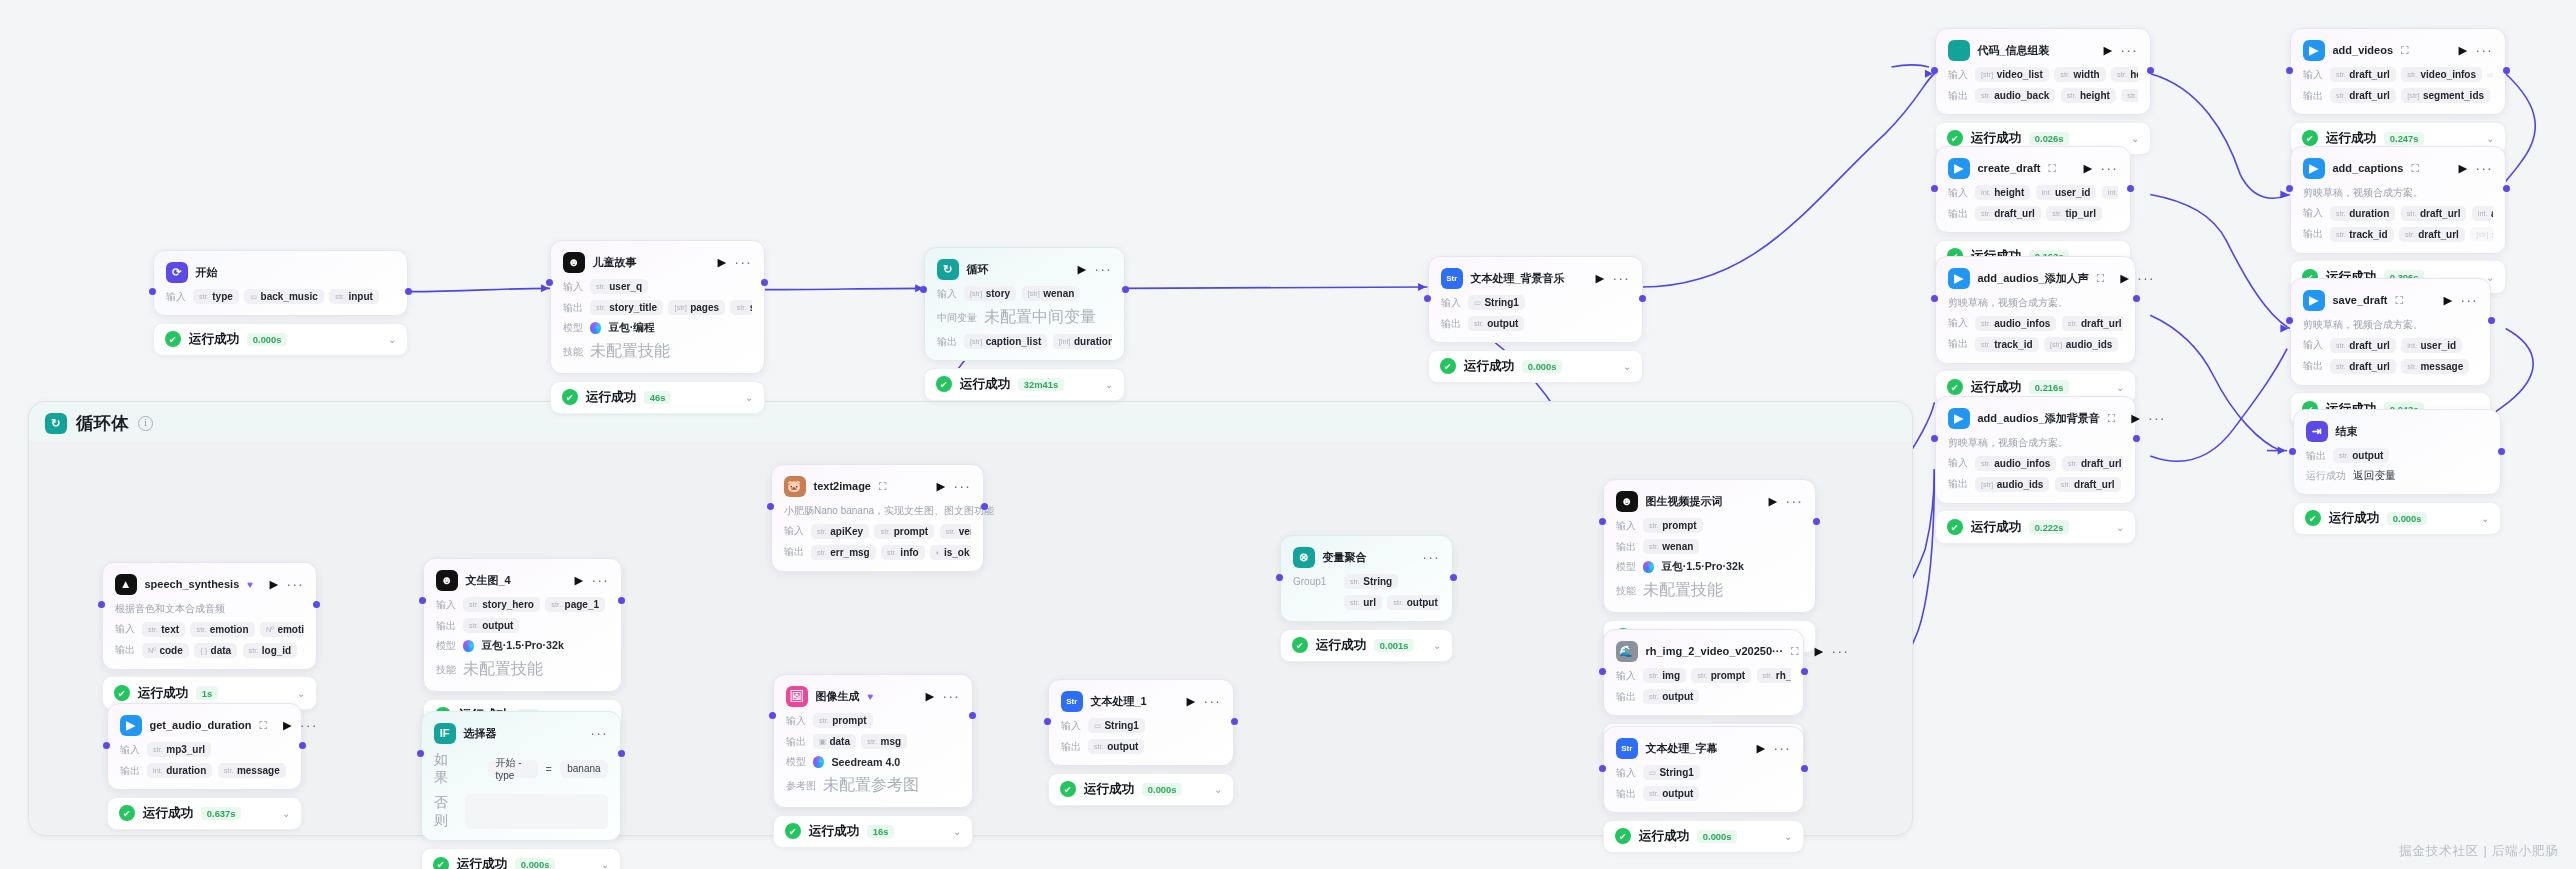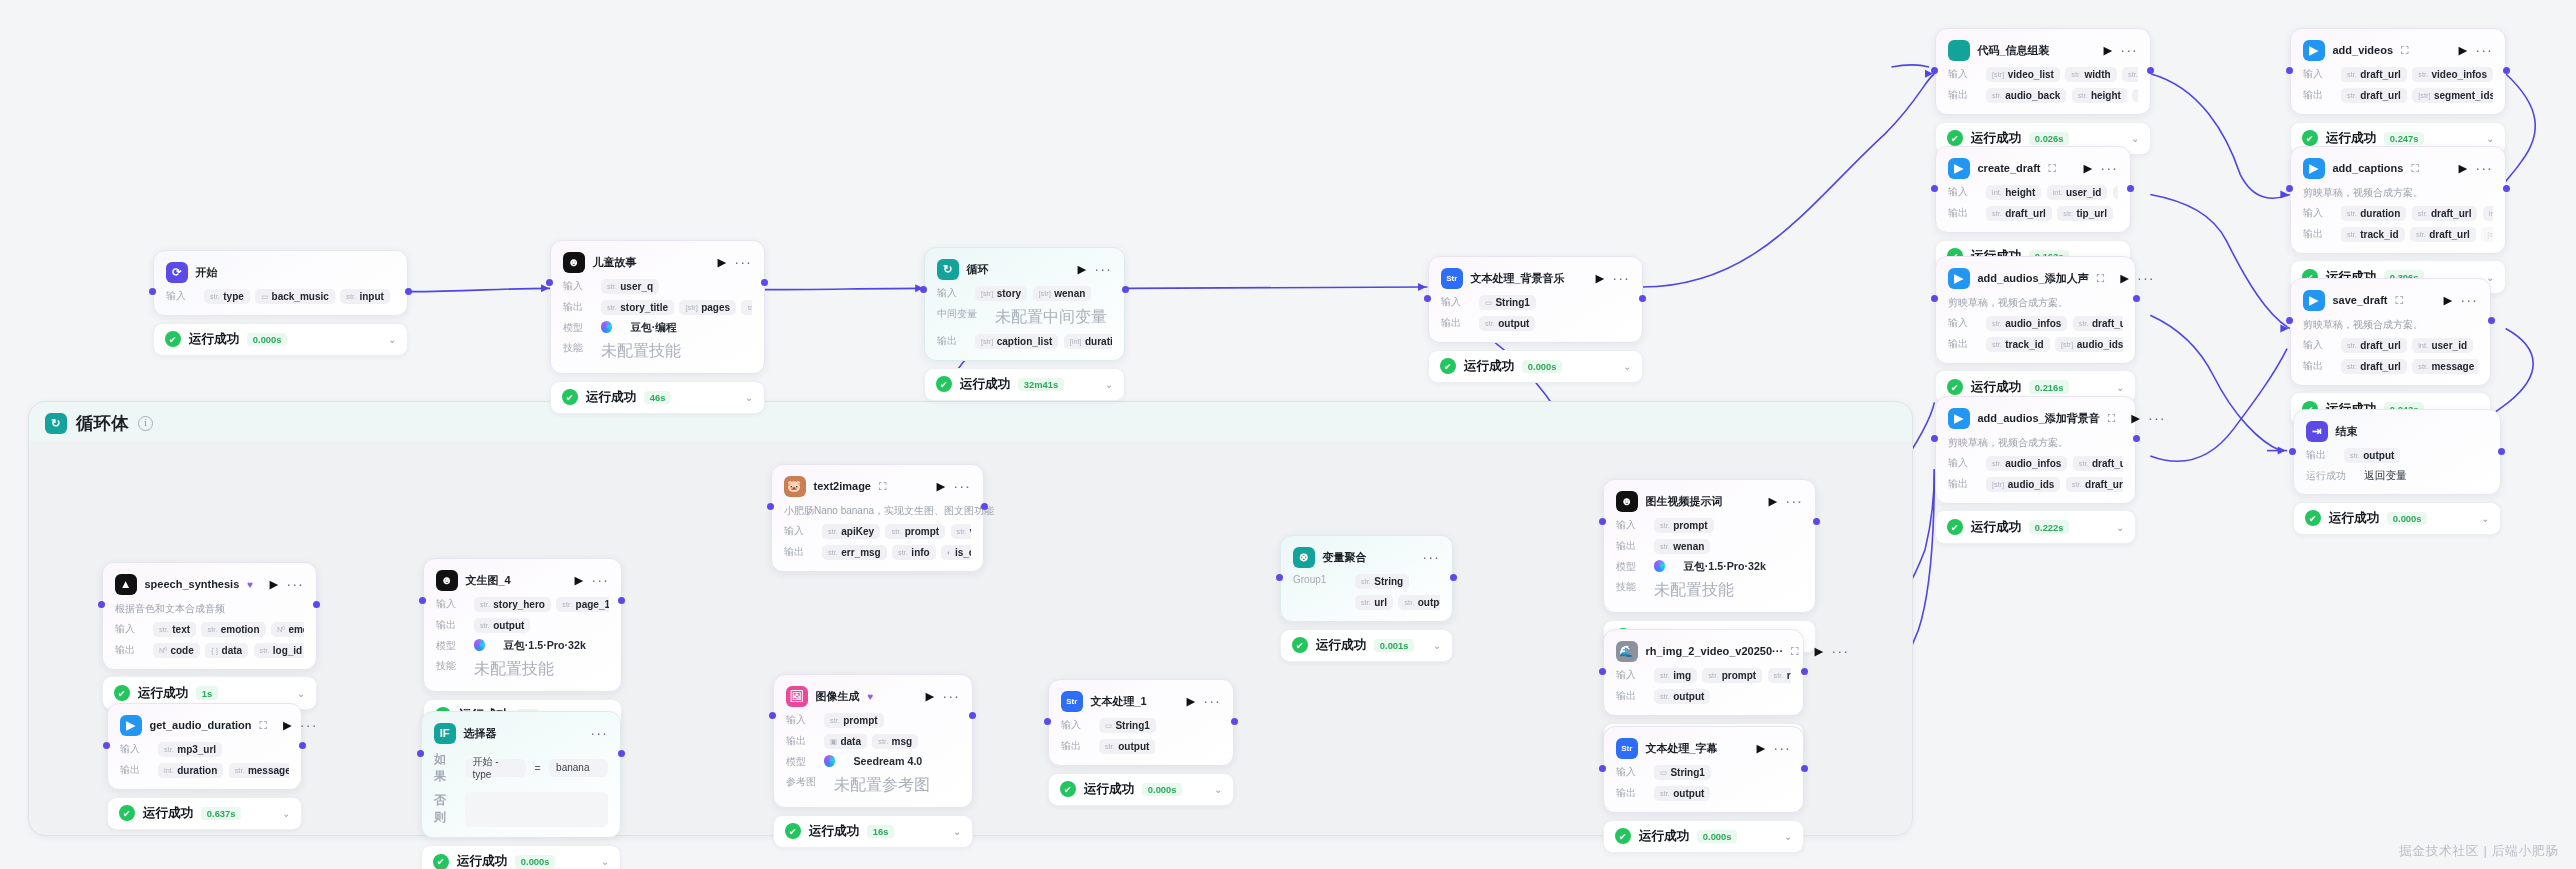--- a/index.html
+++ b/index.html
@@ -42,21 +42,21 @@
     color:#fff;font-size:11.4px;font-weight:700;
   }
   .node-title{ font-size:11px; font-weight:700; color:#1b1f27; white-space:nowrap;}
   .node-badge{ color:#6b7280; font-size:10.7px; }
   .node-badge.purple{ color:#8b5cf6; font-size:10px;}
   .head-spacer{ flex:1 1 auto; }
   .play-icon{ color:#101114; font-size:11.4px; line-height:1; }
   .dots-icon{ color:#6b7280; font-size:14.8px; letter-spacing:1px; line-height:.6;}
   .node-desc{ margin-top:6.7px; font-size:10px; color:#9aa1ab; white-space:nowrap; }
 
-  .row{ display:flex; gap:18px; margin-top:6px; }
+  .row{ display:flex; align-items:center; gap:7px; margin-top:6px; }
   .row-label{ font-size:10px; color:#a3a9b4; flex:0 0 auto; white-space:nowrap;}
   .chips{ display:flex; align-items:center; gap:5.4px; overflow:hidden; }
   .chip{
     display:inline-flex; align-items:center; gap:3.4px;
     background:#f1f1f5; border-radius:4.7px; padding:2px 6px;
     font-size:10px; color:#23272f; font-weight:700; white-space:nowrap;
   }
   .chip .t{ font-size:7.4px; color:#aeb4bf; font-weight:400; font-family:"Liberation Sans",sans-serif;}
   .chip.faded{ opacity:.45; }
   .plain-text{ font-size:16px; color:#aab0ba; }
@@ -72,24 +72,24 @@
   }
   .check{ width:16px;height:16px;border-radius:50%;background:#22c55e;color:#fff;
     font-size:9.4px; display:flex;align-items:center;justify-content:center;}
   .status-text{ font-size:12.7px; font-weight:700; color:#14181e;text-align:center; }
   .dur{ background:#e9f9ef; color:#2ea75c; font-size:9.4px; padding:1.3px 5.4px; border-radius:4px; font-weight:700;}
   .st-spacer{ flex:1; }
   .chev{ color:#9aa1ab; font-size:10px; }
 
   
   .sel-row{ display:flex; align-items:center; gap:8px; margin-top:6.7px;}
-  .sel-lbl{ font-size:12px; color:#a3a9b4; width:23px; flex:0 0 23px;font-weight:bold;}
+  .sel-lbl{ font-size:14px; color:#a3a9b4; width:23px; flex:0 0 23px;}
   .sel-box{ background:#f2f3f6; border-radius:5.4px; height:17.4px; display:flex; align-items:center;
     padding:0 7.4px; font-size:10px; color:#3d434c; gap:4.7px;}
-  .sel-box.w1{ width:81px; } .sel-box.w2{ width:78px;} .sel-box.empty{ width:163px; height:35px; background:#f4f5f7;}
+  .sel-box.w1{ width:81px;margin-left:23px; } .sel-box.w2{ width:78px;} .sel-box.empty{ width:163px; height:35px; background:#f4f5f7;}
   .eq{ font-size:10.7px;color:#5b626c; }
 
   
   .port{ position:absolute; width:7.4px;height:7.4px;border-radius:50%;background:#5b4ae6; z-index:4;}
 
   
   .watermark{ position:absolute; right:17.4px; bottom:9.4px; font-size:12.7px; color:#b9bec7;
     letter-spacing:0.7px; z-index:6; }
 </style>
 </head>

